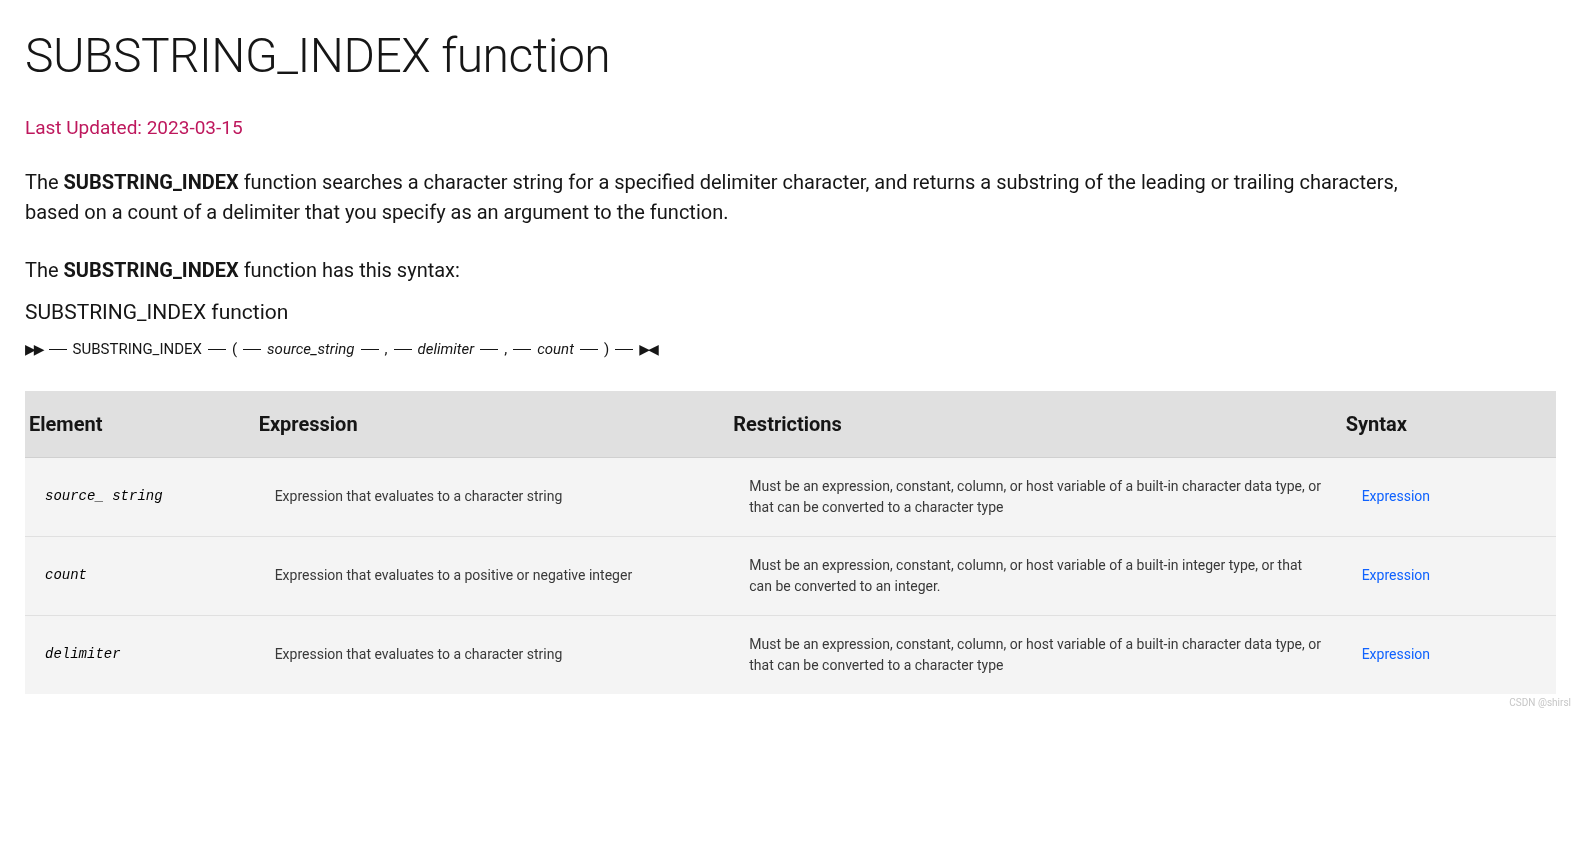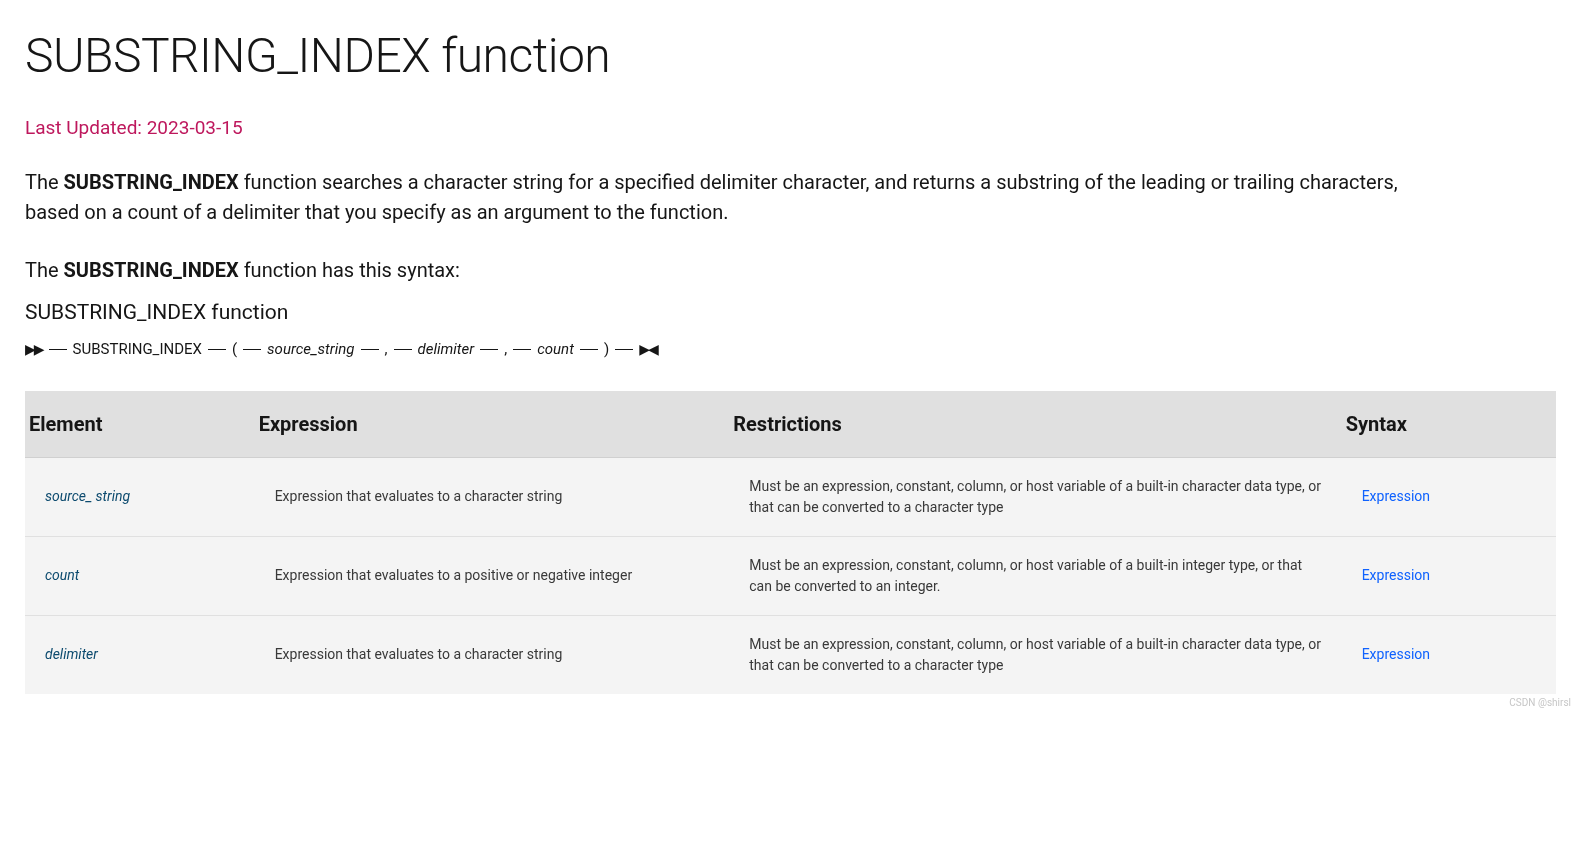--- a/index.html
+++ b/index.html
@@ -98,21 +98,22 @@
     vertical-align: middle;
     font-size: 14px;
     color: #393939;
     border-top: 1px solid #e0e0e0;
   }
   tbody tr {
     background: #f4f4f4;
   }
   td.element {
     font-style: italic;
-    color: #0c4a6e;
+    color: #000000;
+    font-family: Liberation Mono, monospace;
   }
   td a {
     color: #0f62fe;
     text-decoration: none;
     text-align: right;
   }
   col.c1 { width: 15%; }
   col.c2 { width: 31%; }
   col.c3 { width: 40%; }
   col.c4 { width: 14%; }

